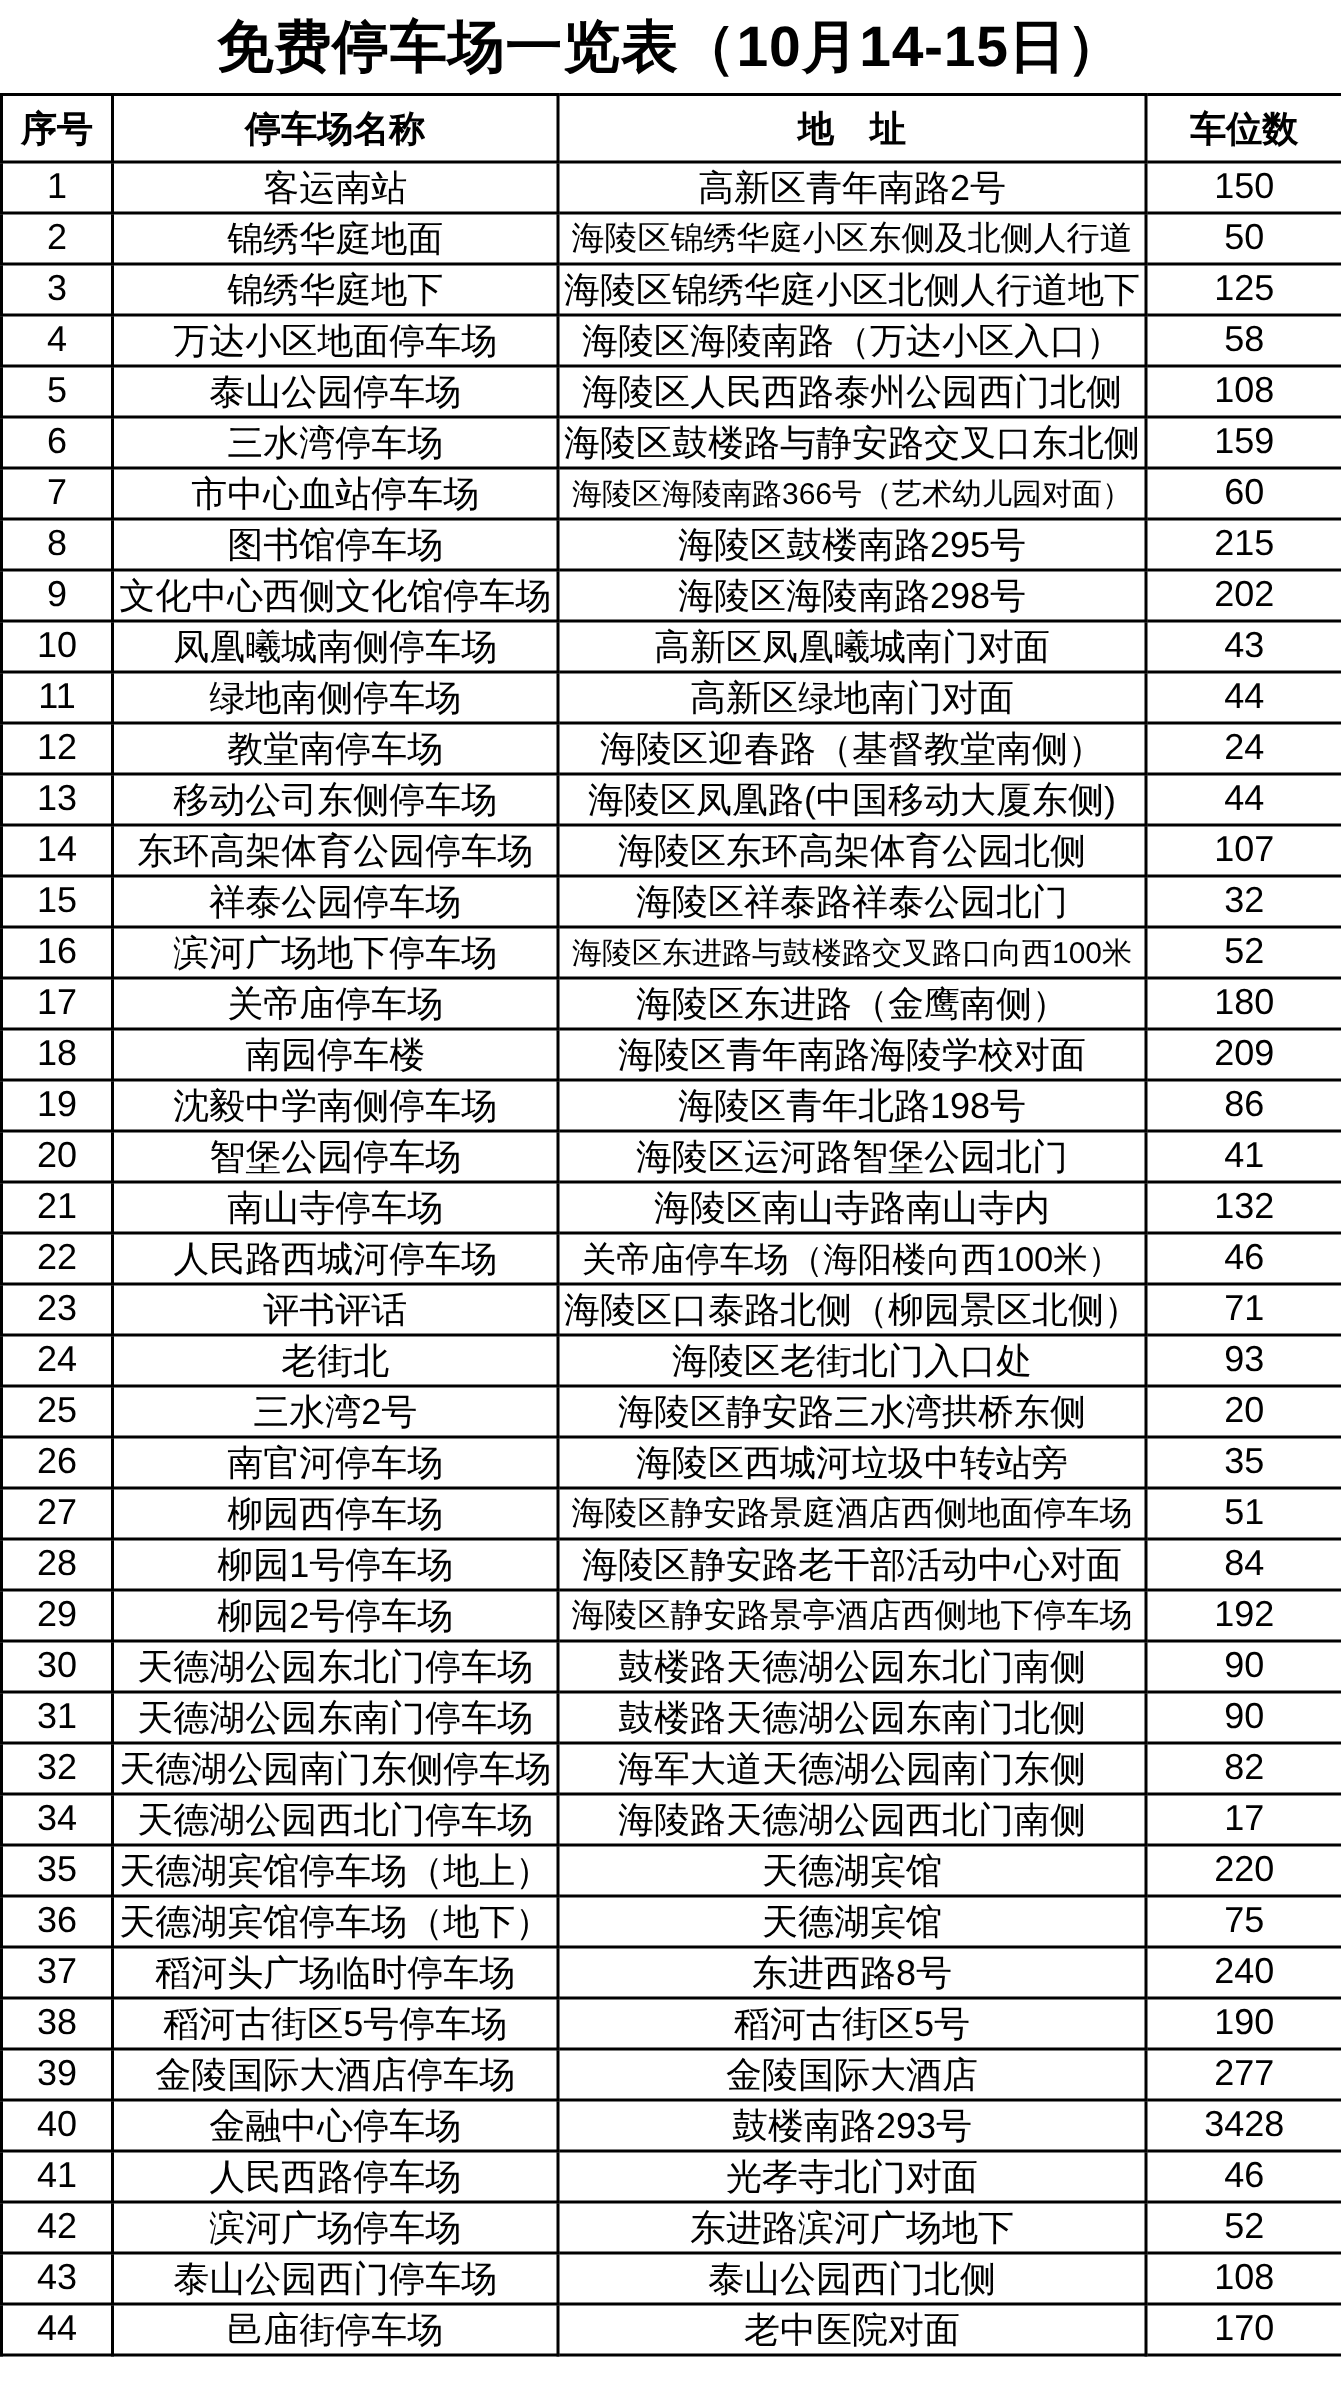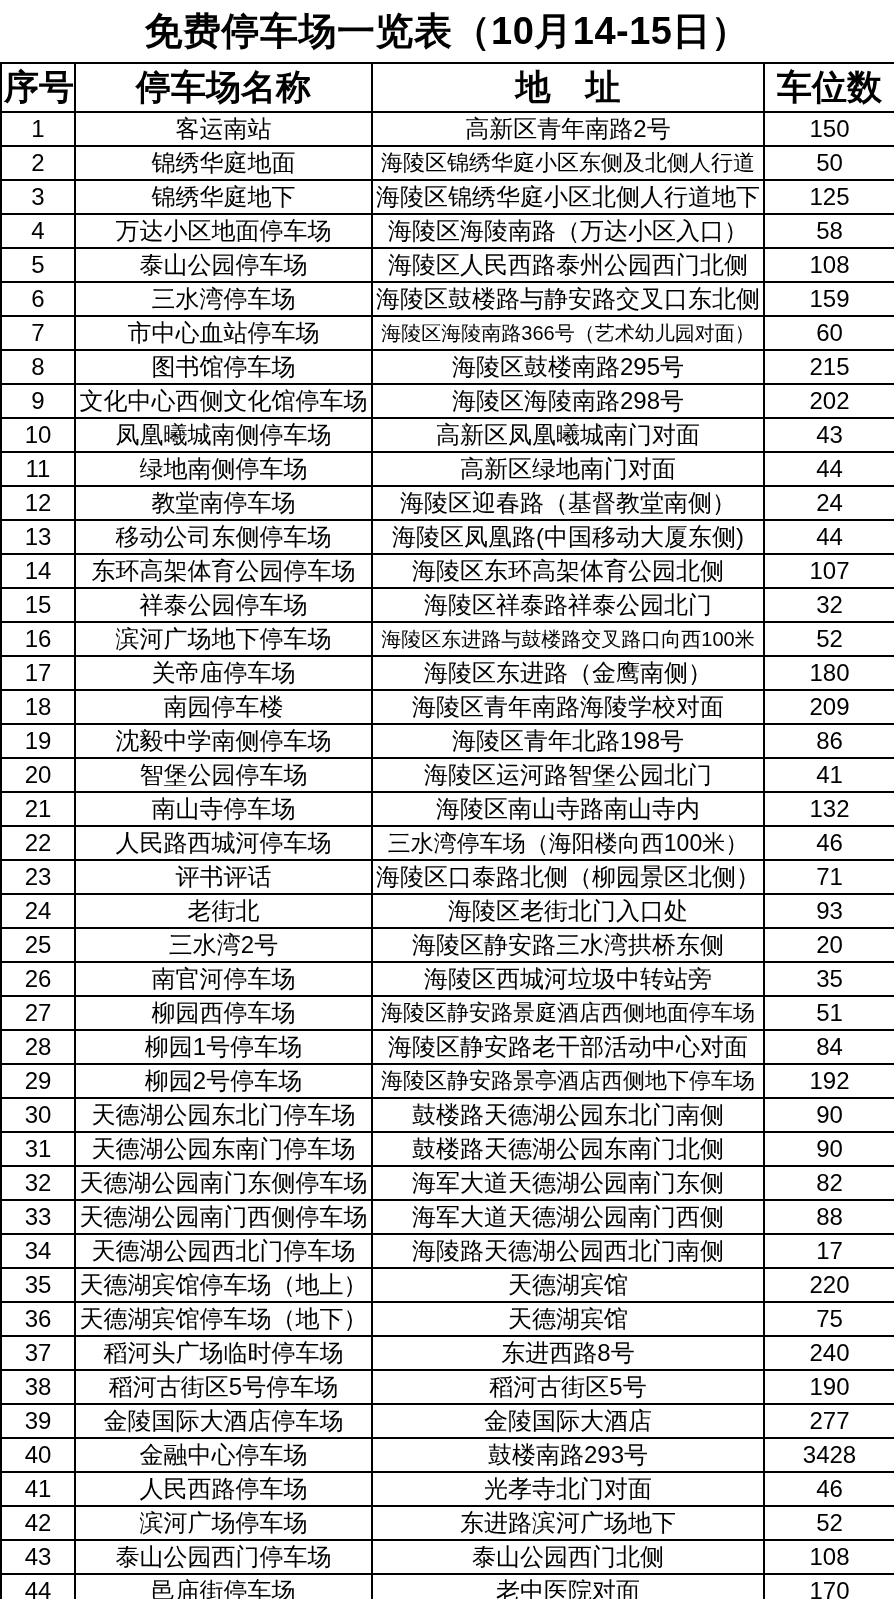--- a/index.html
+++ b/index.html
@@ -31,21 +31,21 @@
   table.parking th, table.parking td {
     border: 2px solid #000000;
     text-align: center;
     vertical-align: middle;
     padding: 0 2px;
     overflow: hidden;
     white-space: nowrap;
   }
   table.parking thead th {
     height: 43px;
-    font-size: 35px;
+    font-size: 24px;
     font-weight: 700;
   }
   table.parking tbody td {
     height: 29px;
     font-size: 24px;
     font-weight: 400;
   }
   .c-idx   { }
   .c-count { }
 </style>
@@ -215,21 +215,21 @@
   <tr>
     <td class="c-idx">21</td>
     <td class="c-name">南山寺停车场</td>
     <td class="c-addr">海陵区南山寺路南山寺内</td>
     <td class="c-count">132</td>
   </tr>
 
   <tr>
     <td class="c-idx">22</td>
     <td class="c-name">人民路西城河停车场</td>
-    <td class="c-addr" style="font-size: 23px;">三水湾停车场（海阳楼向西100米）</td>
+    <td class="c-addr" style="font-size: 23px;">关帝庙停车场（海阳楼向西100米）</td>
     <td class="c-count">46</td>
   </tr>
 
   <tr>
     <td class="c-idx">23</td>
     <td class="c-name">评书评话</td>
     <td class="c-addr">海陵区口泰路北侧（柳园景区北侧）</td>
     <td class="c-count">71</td>
   </tr>
 
@@ -289,26 +289,20 @@
     <td class="c-count">90</td>
   </tr>
 
   <tr>
     <td class="c-idx">32</td>
     <td class="c-name">天德湖公园南门东侧停车场</td>
     <td class="c-addr">海军大道天德湖公园南门东侧</td>
     <td class="c-count">82</td>
   </tr>
 
-  <tr>
-    <td class="c-idx">33</td>
-    <td class="c-name">天德湖公园南门西侧停车场</td>
-    <td class="c-addr">海军大道天德湖公园南门西侧</td>
-    <td class="c-count">88</td>
-  </tr>
 
   <tr>
     <td class="c-idx">34</td>
     <td class="c-name">天德湖公园西北门停车场</td>
     <td class="c-addr">海陵路天德湖公园西北门南侧</td>
     <td class="c-count">17</td>
   </tr>
 
   <tr>
     <td class="c-idx">35</td>

